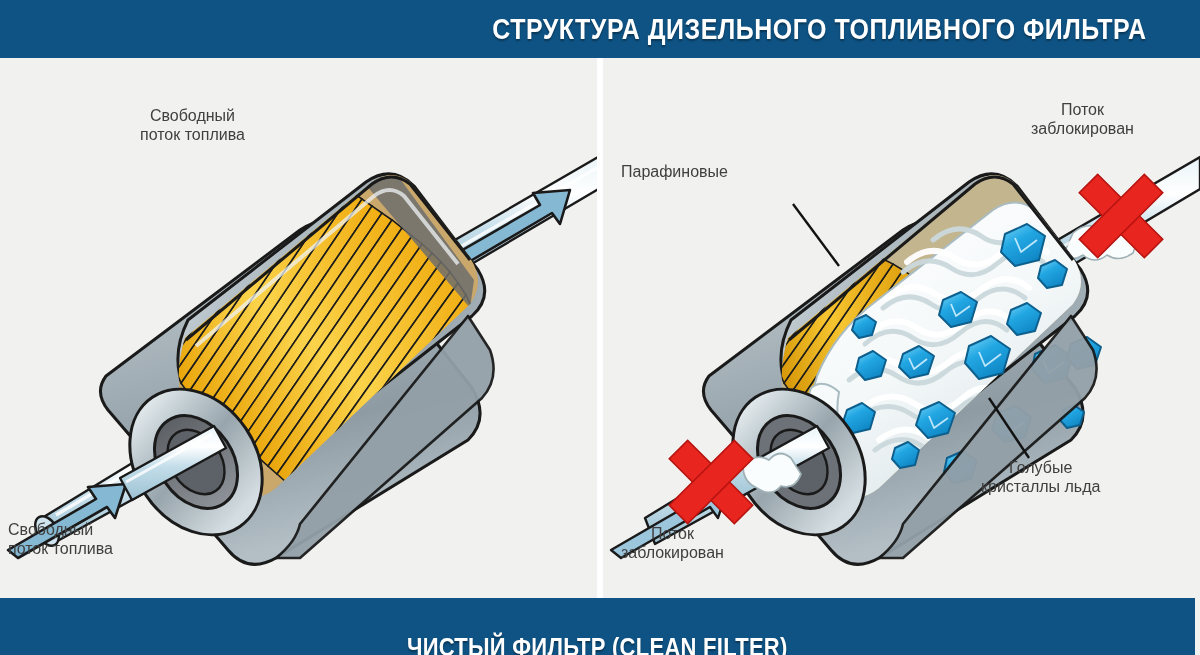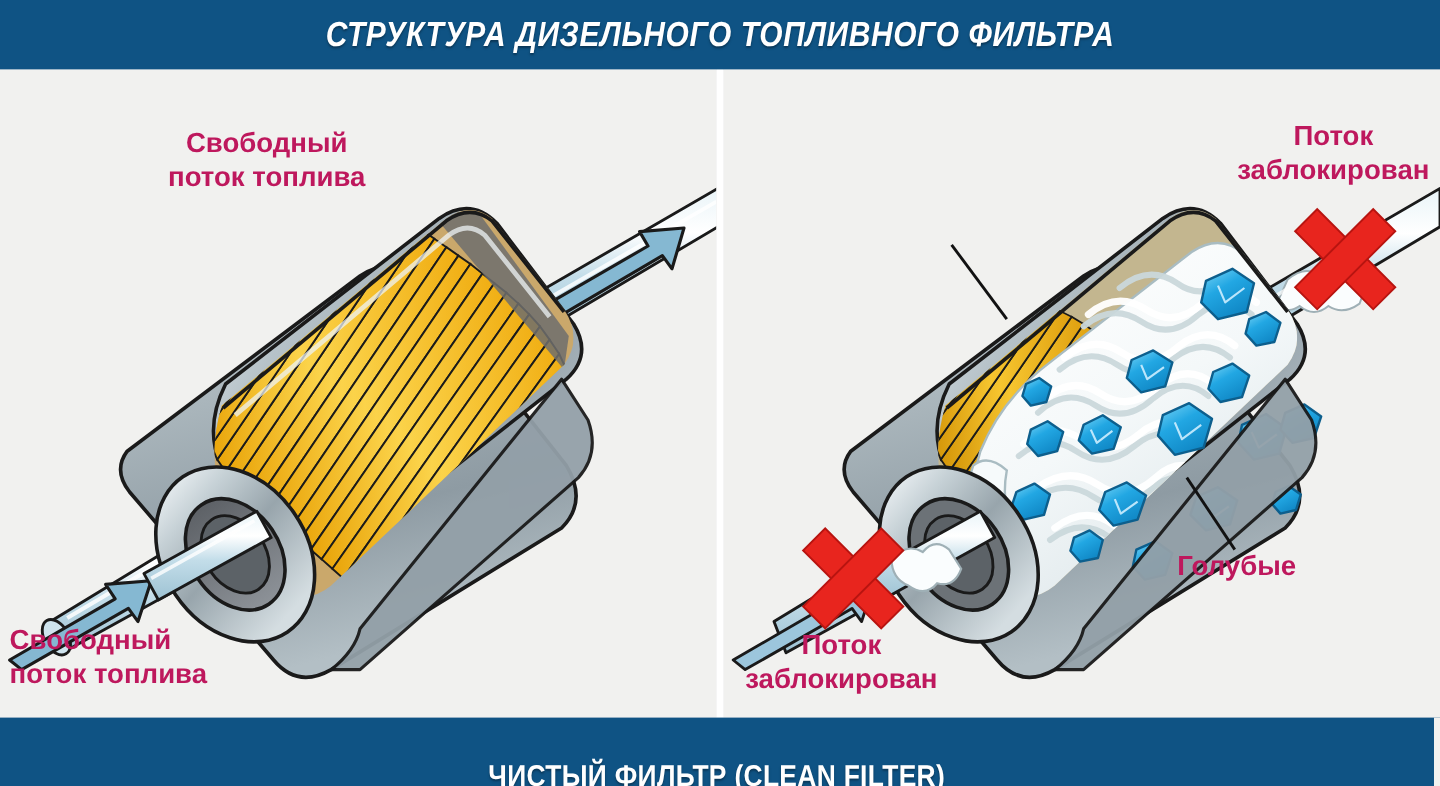--- a/index.html
+++ b/index.html
@@ -18,22 +18,21 @@
 
   
   .header-bar {
     position: absolute;
     left: 0; top: 0;
     width: 1200px;
     height: 58px;
     background: #0f5384;
     display: flex;
     align-items: center;
-    justify-content: center;
-    font-style: italic;
+    justify-content: flex-end;
   }
   .header-title {
     color: #ffffff;
     font-size: 29px;
     font-weight: bold;
     letter-spacing: 0.6px;
     transform: scaleX(0.86);
     text-shadow: 0 2px 2px rgba(0,0,0,0.35);
     white-space: nowrap;
   }
@@ -93,24 +92,24 @@
   }
   .panel-stage {
     position: absolute;
     inset: 0;
   }
   .panel-stage svg { display: block; }
 
   
   .callout {
     position: absolute;
-    color: #be185d;
-    font-size: 23px;
+    color: #404040;
+    font-size: 16px;
     line-height: 1.21;
-    font-weight: 700;
+    font-weight: 400;
     white-space: nowrap;
   }
 
   .lbl-free-top    { left: 140px; top: 48px;  text-align: center; }
   .lbl-free-bottom { left: 8px;   top: 462px; text-align: left; }
   .lbl-paraffin    { left: 18px;  top: 104px; text-align: center; }
   .lbl-blocked-top { left: 428px; top: 42px;  text-align: center; }
   .lbl-crystals    { left: 378px; top: 400px; text-align: center; }
   .lbl-blocked-bot { left: 18px;  top: 466px; text-align: center; }
 </style>
@@ -435,29 +434,31 @@
           </g>
 
           <g stroke="#121212" stroke-width="2.4" fill="none">
             <path d="M190 146 L236 208"></path>
             <path d="M426 400 L386 340"></path>
           </g>
         </svg>
       </div>
 
       <div class="callout lbl-paraffin">
+        <div>Парафиновые</div>
       </div>
 
       <div class="callout lbl-blocked-top">
         <div>Поток</div>
         <div>заблокирован</div>
       </div>
 
       <div class="callout lbl-crystals">
         <div>Голубые</div>
+        <div>кристаллы льда</div>
       </div>
 
       <div class="callout lbl-blocked-bot">
         <div>Поток</div>
         <div>заблокирован</div>
       </div>
     </div>
   </div>
 
   <div class="footer-bar">

